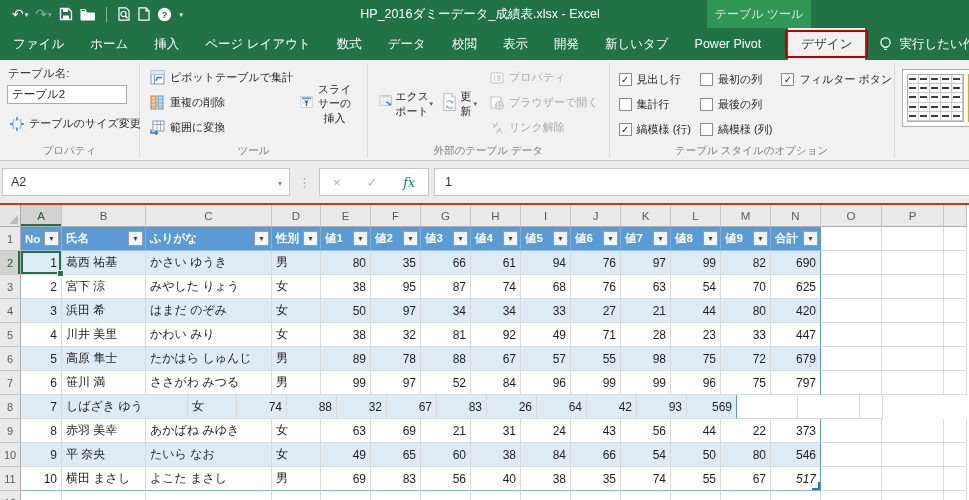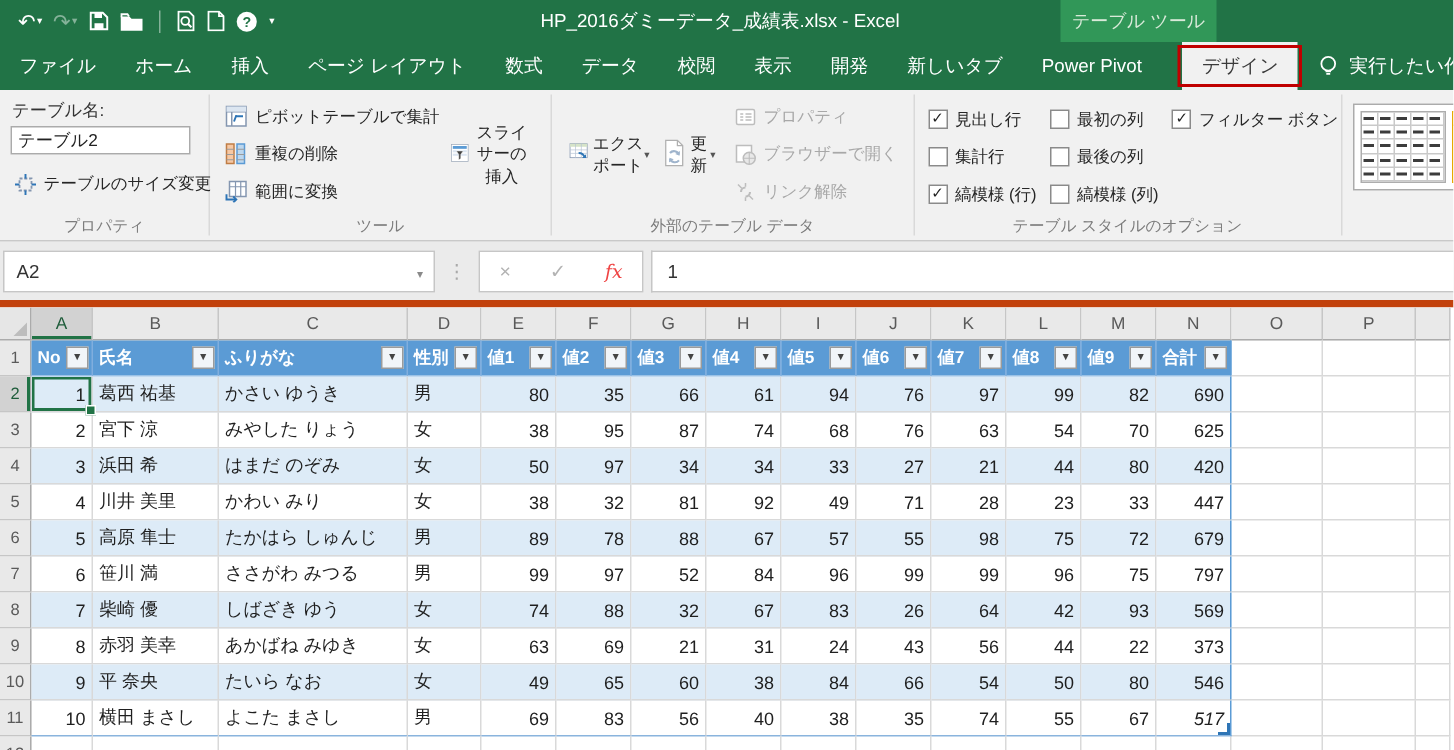--- a/index.html
+++ b/index.html
@@ -47,26 +47,26 @@
   .cb .box { width:13px; height:13px; background:#fff; border:1px solid #8a8a8a; display:flex; align-items:center; justify-content:center; font-size:10px; color:#222; line-height:1; flex:none; }
   .gallery { background:#fff; border:1px solid #ababab; display:flex; gap:4px; padding:4px; margin-top:4px; height:58px; width:132px; }
   .tile { width:57px; height:48px; border:1px solid #adadad; display:grid; grid-template-rows:repeat(5,1fr); grid-template-columns:repeat(5,1fr); background:#fff; flex:none; }
   .tile.yellow { border-color:#e7a800; }
   .tile .tc { border-right:1px solid #c9c9c9; border-bottom:1px solid #c9c9c9; display:flex; align-items:center; justify-content:center; }
   .tile.yellow .tc { border-color:#f0b400; }
   .tile.yellow .tc.band { background:#fff0c2; }
   .tile .dash { width:7px; height:2px; background:#3c3c3c; }
 
   
-  .formula-row { height:44px; background:#ebebeb; display:flex; align-items:center; border-bottom:5px solid #c2410c; }
+  .formula-row { height:44px; background:#ebebeb; display:flex; align-items:center; border-bottom:2px solid #c2410c; }
   .name-box { margin-left:2px; width:288px; height:28px; background:#fff; border:1px solid #c6c6c6; display:flex; align-items:center; font-size:12.5px; color:#333; padding-left:8px; position:relative; }
   .nb-arrow { position:absolute; right:7px; top:10px; color:#8a8a8a; font-size:8px; }
   .fdots { color:#a9a9a9; margin:0 8px; font-size:13px; }
   .fx-box { width:110px; height:28px; background:#fff; border:1px solid #c6c6c6; display:flex; align-items:center; justify-content:space-around; color:#b3b3b3; font-size:13px; }
-  .fx-box .fx { font-family:"DejaVu Serif","Liberation Serif",serif; font-style:italic; color:#ef4444; font-size:12.5px;text-align:right; }
+  .fx-box .fx { font-family:"DejaVu Serif","Liberation Serif",serif; font-style:italic; color:#0f766e; font-size:12.5px;text-align:right; }
   .formula-input { flex:1; height:28px; background:#fff; border:1px solid #c6c6c6; border-right:none; margin-left:5px; font-size:12.5px; color:#333; display:flex; align-items:center; padding-left:10px; }
 
   
   .grid { height:295px; overflow:hidden; background:#fff; }
   .hdr-row { display:flex; height:22px; }
   .corner { width:21px; flex:none; background:#e6e6e6; border-right:1px solid #ababab; border-bottom:1px solid #ababab; position:relative; }
   .corner::after { content:''; position:absolute; right:2px; bottom:2px; border-left:9px solid transparent; border-bottom:9px solid #bdbdbd; }
   .col-h { flex:none; background:#e9e9e9; border-right:1px solid #c6c6c6; border-bottom:1px solid #ababab; color:#5a5a5a; display:flex; align-items:center; justify-content:center; font-size:11.5px; cursor:default; }
   .col-h.sel { background:#d2d2d2; color:#1e5c3a; box-shadow:inset 0 -2px 0 #217346; }
   .sheet-row { display:flex; height:24px; }
@@ -623,21 +623,20 @@
           <div class="cell num" style="width: 50px;">96</div>
           <div class="cell num" style="width: 50px;">75</div>
           <div class="cell num tbl-right" style="width: 50px;">797</div>
           <div class="cell" style="width: 61px;"></div>
           <div class="cell" style="width: 62px;"></div>
           <div class="cell" style="width: 23px;"></div>
         </div>
         <div class="sheet-row">
           <div class="row-h">8</div>
           <div class="cell num band" style="width: 41px;">7</div>
-          <div class="cell band" style="width: 84px;">柴崎 優</div>
           <div class="cell band" style="width: 126px;">しばざき ゆう</div>
           <div class="cell band" style="width: 49px;">女</div>
           <div class="cell num band" style="width: 50px;">74</div>
           <div class="cell num band" style="width: 50px;">88</div>
           <div class="cell num band" style="width: 50px;">32</div>
           <div class="cell num band" style="width: 50px;">67</div>
           <div class="cell num band" style="width: 50px;">83</div>
           <div class="cell num band" style="width: 50px;">26</div>
           <div class="cell num band" style="width: 50px;">64</div>
           <div class="cell num band" style="width: 50px;">42</div>

